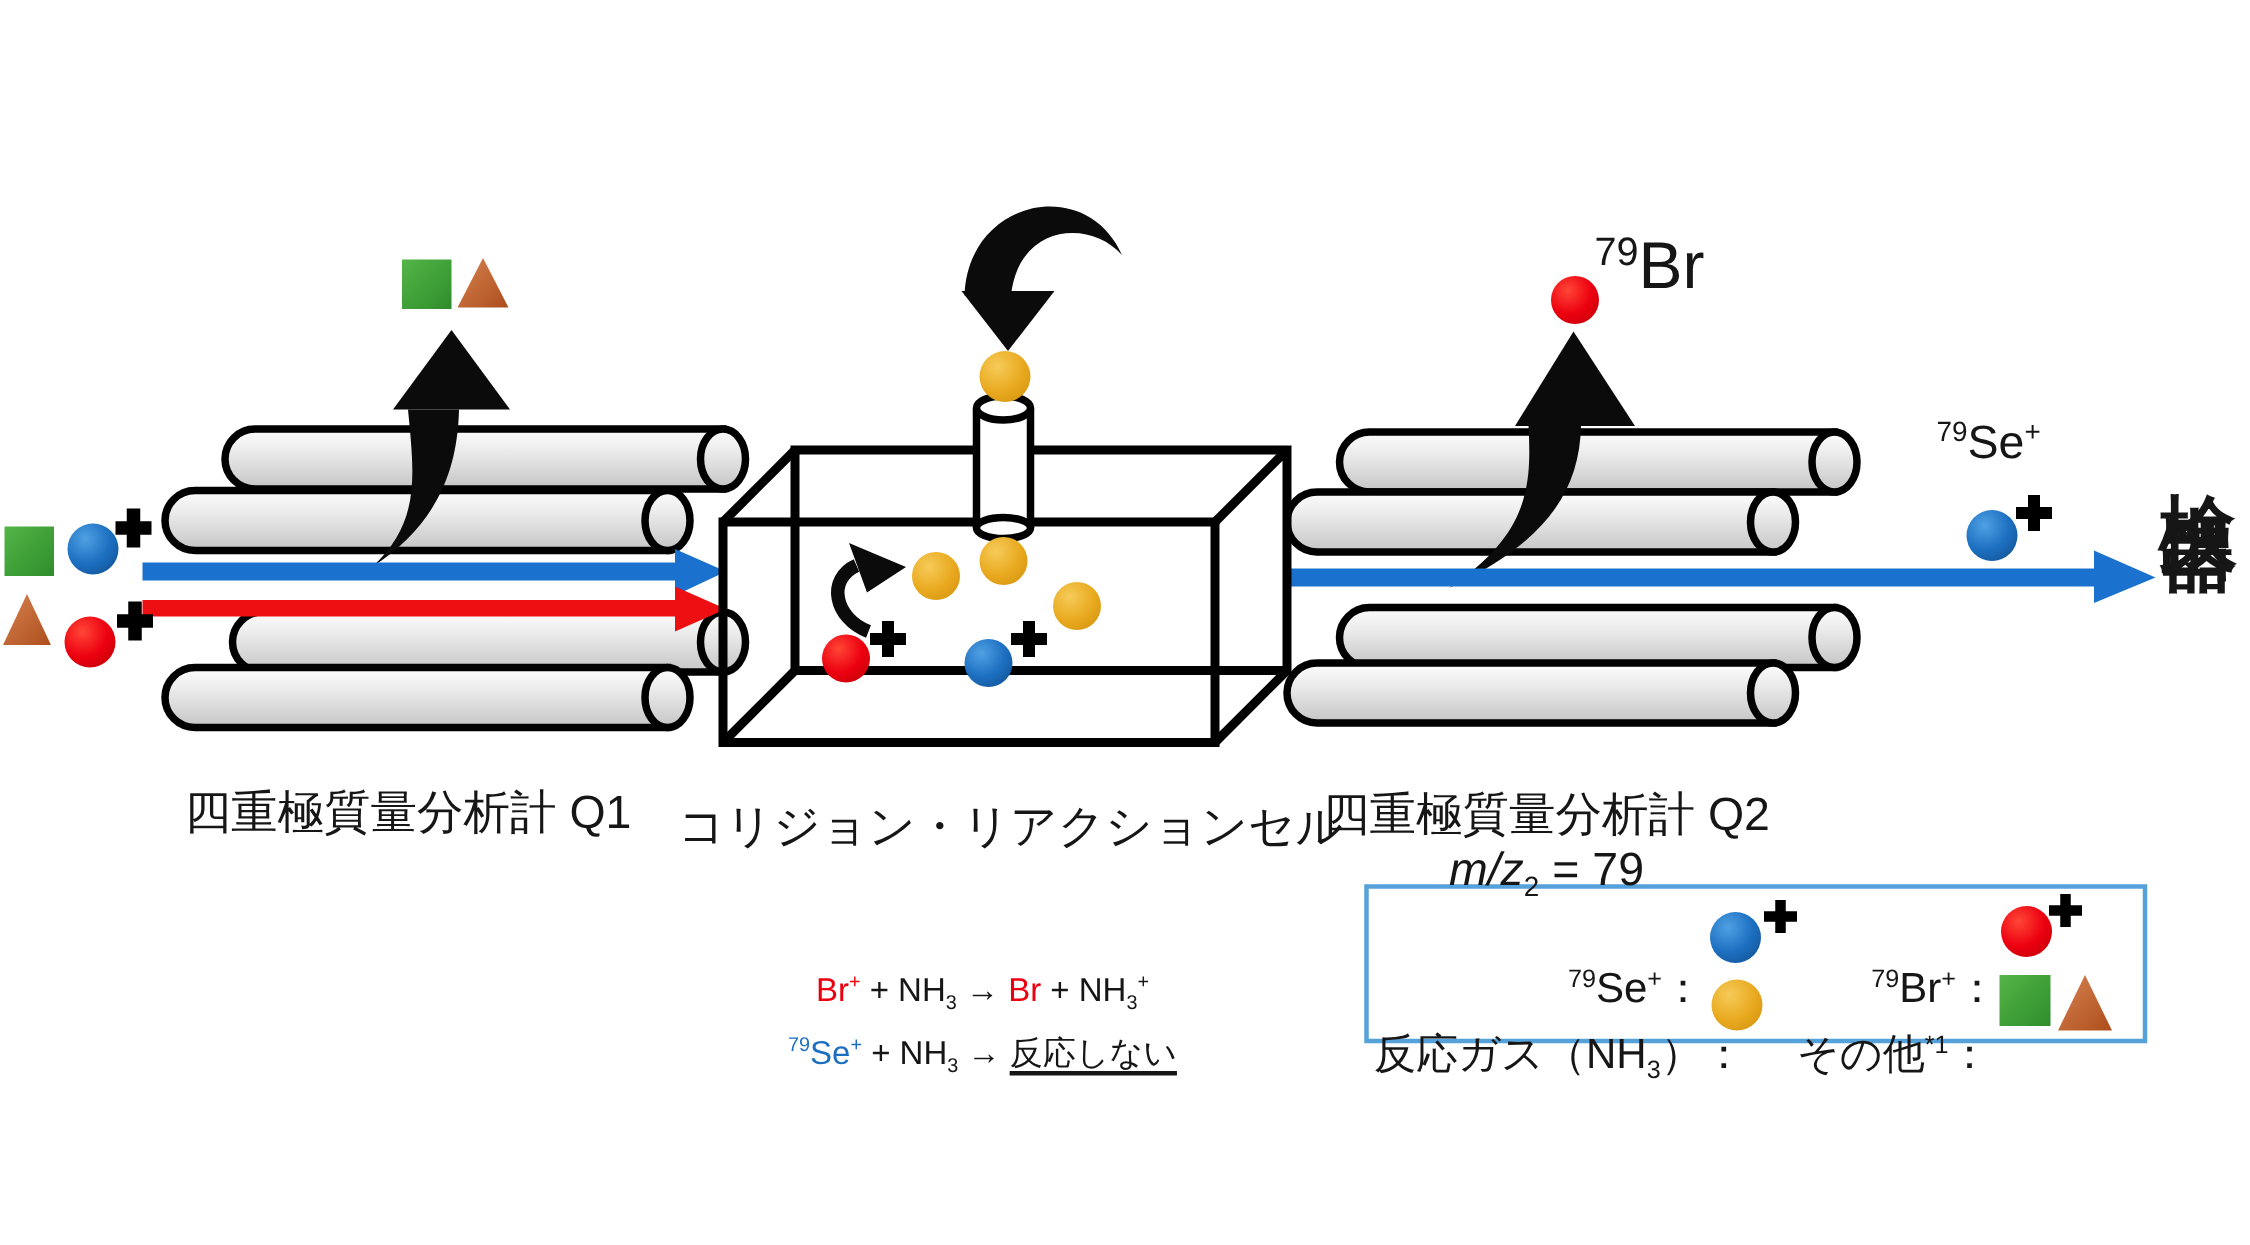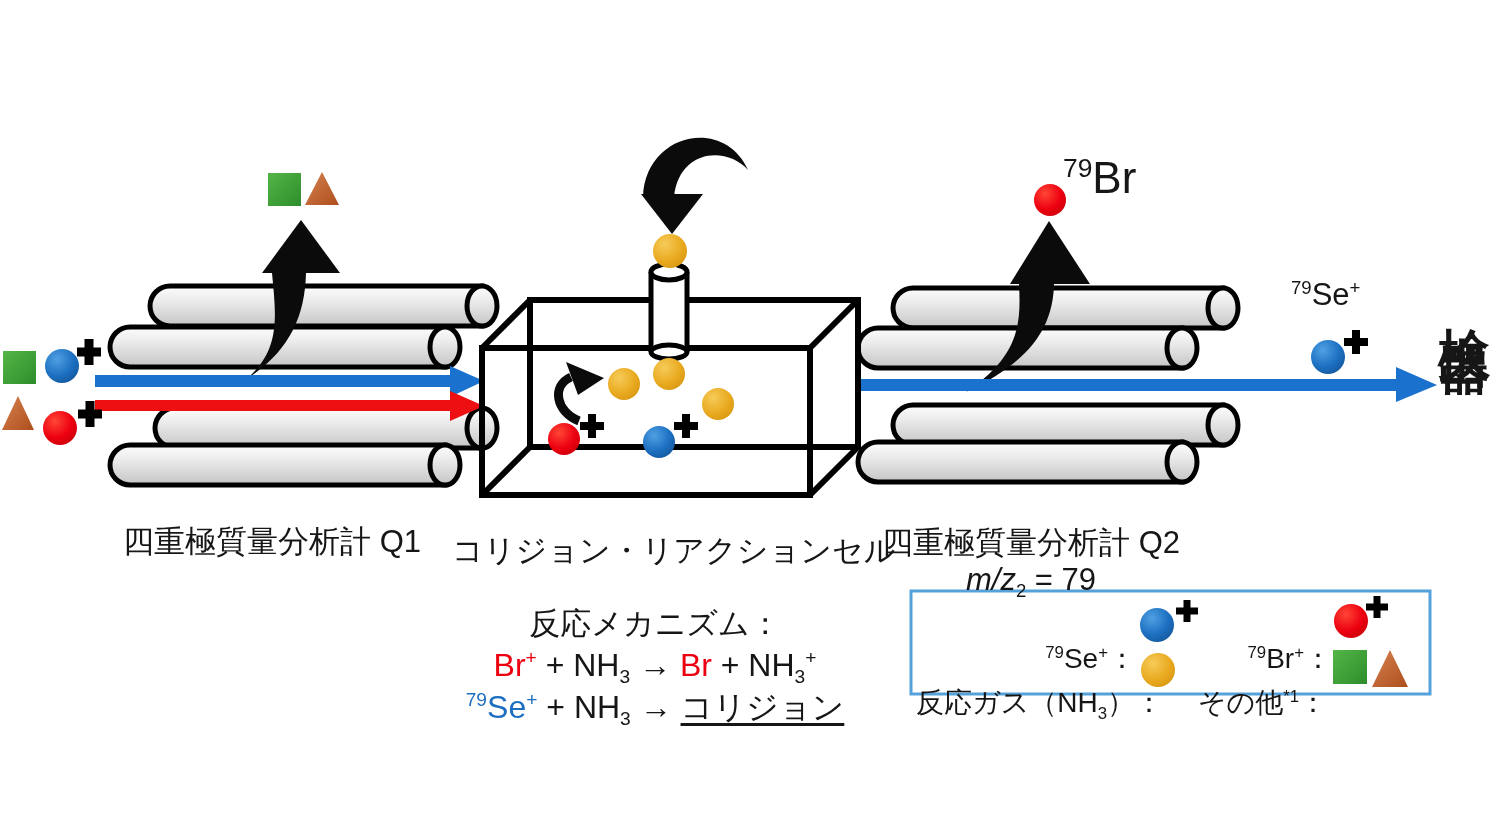--- a/index.html
+++ b/index.html
@@ -3,21 +3,21 @@
 <meta charset="utf-8">
 <style>
   html,body{margin:0;padding:0;background:#fff;}
   #canvas{position:relative;width:1500px;height:830px;background:#fff;overflow:hidden;
           font-family:"Liberation Sans","DejaVu Sans",sans-serif;color:#161616;}
   #gfx{position:absolute;left:0;top:0;}
   .txt{position:absolute;white-space:nowrap;line-height:1.15;}
   .ctr{text-align:center;margin-top:27px;}
   .rgt{text-align:right;}
   .fs31{font-size:31px;}
-  .fs32{font-size:32px;}
+  .fs32{font-size:22px;}
   .fs28{font-size:28px;margin-top:37px;}
   sup{font-size:0.6em;line-height:0;vertical-align:super;}
   sub{font-size:0.6em;line-height:0;vertical-align:sub;}
   .it{font-style:italic;}
   .red{color:#EC0010;}
   .blue{color:#1C6FC0;}
   .und{text-decoration:underline;text-decoration-thickness:2.5px;text-underline-offset:5px;}
   #gas-label{left:741px;top:173px;font-size:37px;}
   #br-out-label{left:1063px;top:153px;font-size:44px;}
   #se-out-label{left:1291px;top:277px;font-size:31px;text-align:center;}
@@ -211,25 +211,24 @@
 
 <div class="txt" id="detector-label">検出器</div>
 
 <div class="txt ctr fs31" id="q1-label">四重極質量分析計 Q1</div>
 
 <div class="txt ctr fs31" id="cell-label">コリジョン・リアクションセル</div>
 
 <div class="txt ctr fs31" id="q2-label">四重極質量分析計 Q2</div>
 <div class="txt ctr fs31" id="q2-mz"><span class="it">m/z</span><sub>2</sub><span> = 79</span></div>
 
-<div class="txt ctr fs31" id="mech-title">反応メカニズム：</div>
 
 <div class="txt ctr fs32" id="mech-l1"><span class="red">Br</span><sup class="red">+</sup><span> + NH</span><sub>3</sub><span> → </span><span class="red">Br</span><span> + NH</span><sub>3</sub><sup>+</sup></div>
 
-<div class="txt ctr fs32" id="mech-l2"><sup class="blue">79</sup><span class="blue">Se</span><sup class="blue">+</sup><span> + NH</span><sub>3</sub><span> → </span><span class="und">コリジョン</span></div>
+<div class="txt ctr fs32" id="mech-l2"><sup class="blue">79</sup><span class="blue">Se</span><sup class="blue">+</sup><span> + NH</span><sub>3</sub><span> → </span><span class="und">反応しない</span></div>
 
 <div class="txt rgt fs28" id="leg-se"><sup>79</sup><span>Se</span><sup>+</sup><span>：</span></div>
 
 <div class="txt rgt fs28" id="leg-br"><sup>79</sup><span>Br</span><sup>+</sup><span>：</span></div>
 
 <div class="txt rgt fs28" id="leg-gas"><span>反応ガス（NH</span><sub>3</sub><span>）：</span></div>
 
 <div class="txt rgt fs28" id="leg-other"><span>その他</span><sup>*1</sup><span>：</span></div>
 
 </div>

